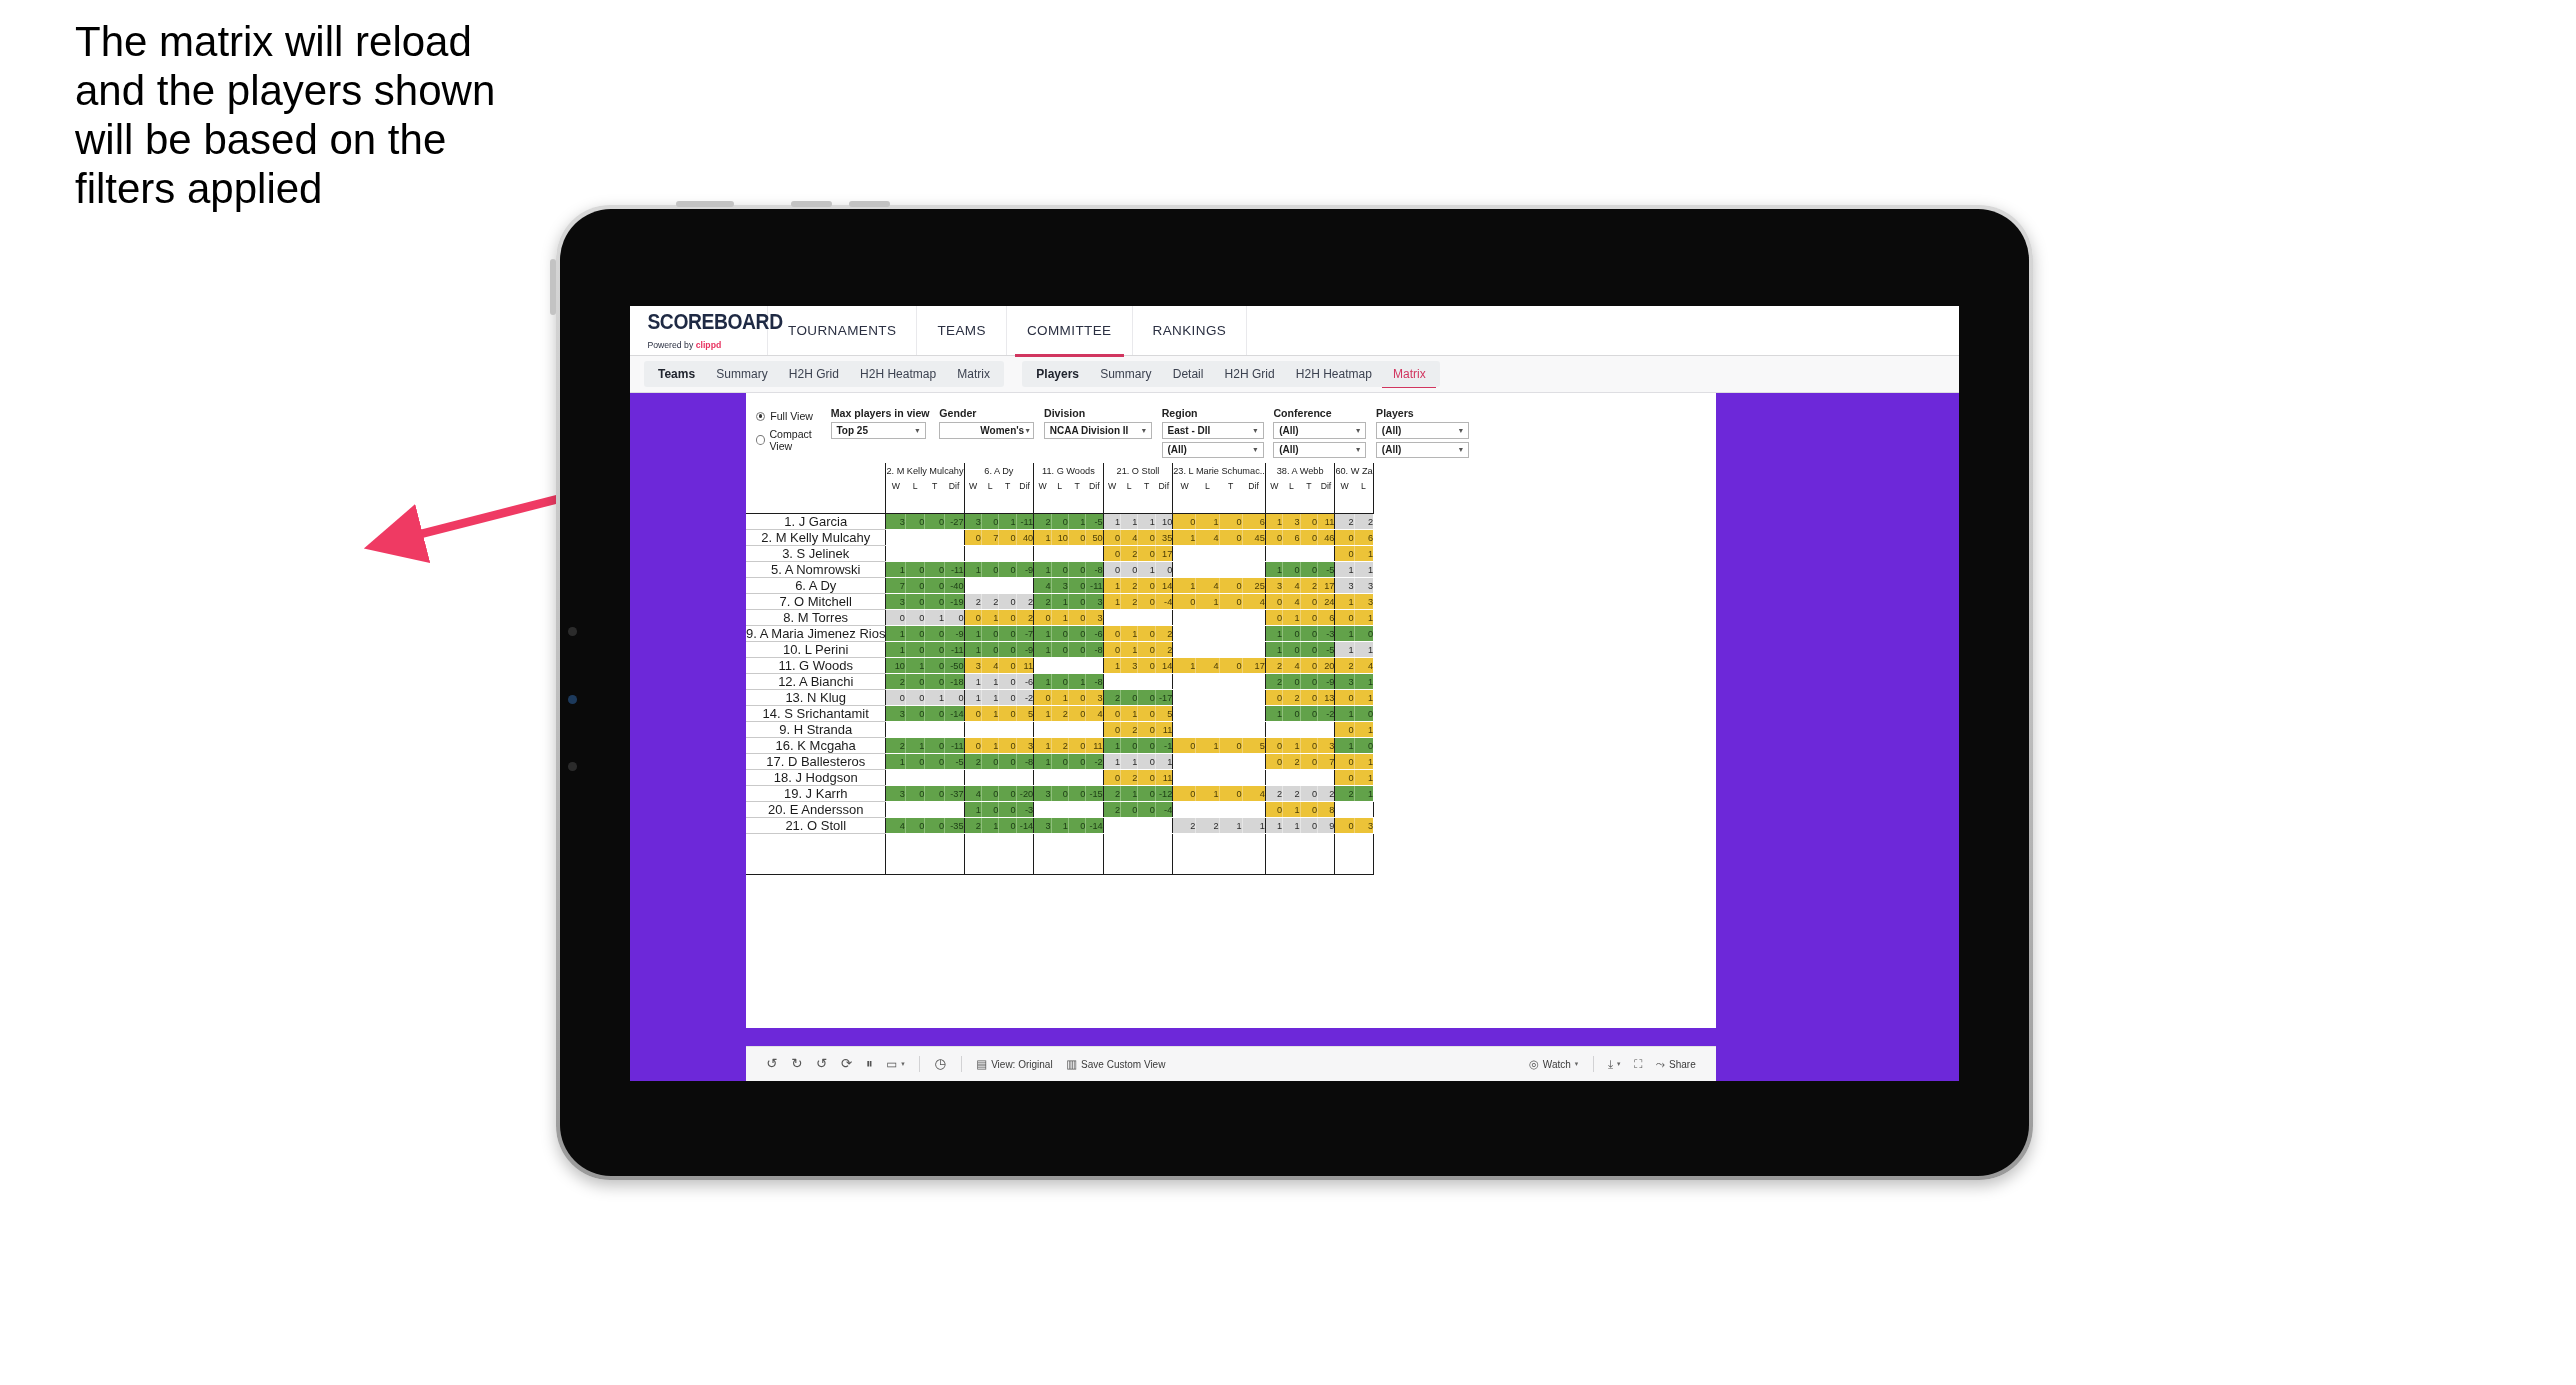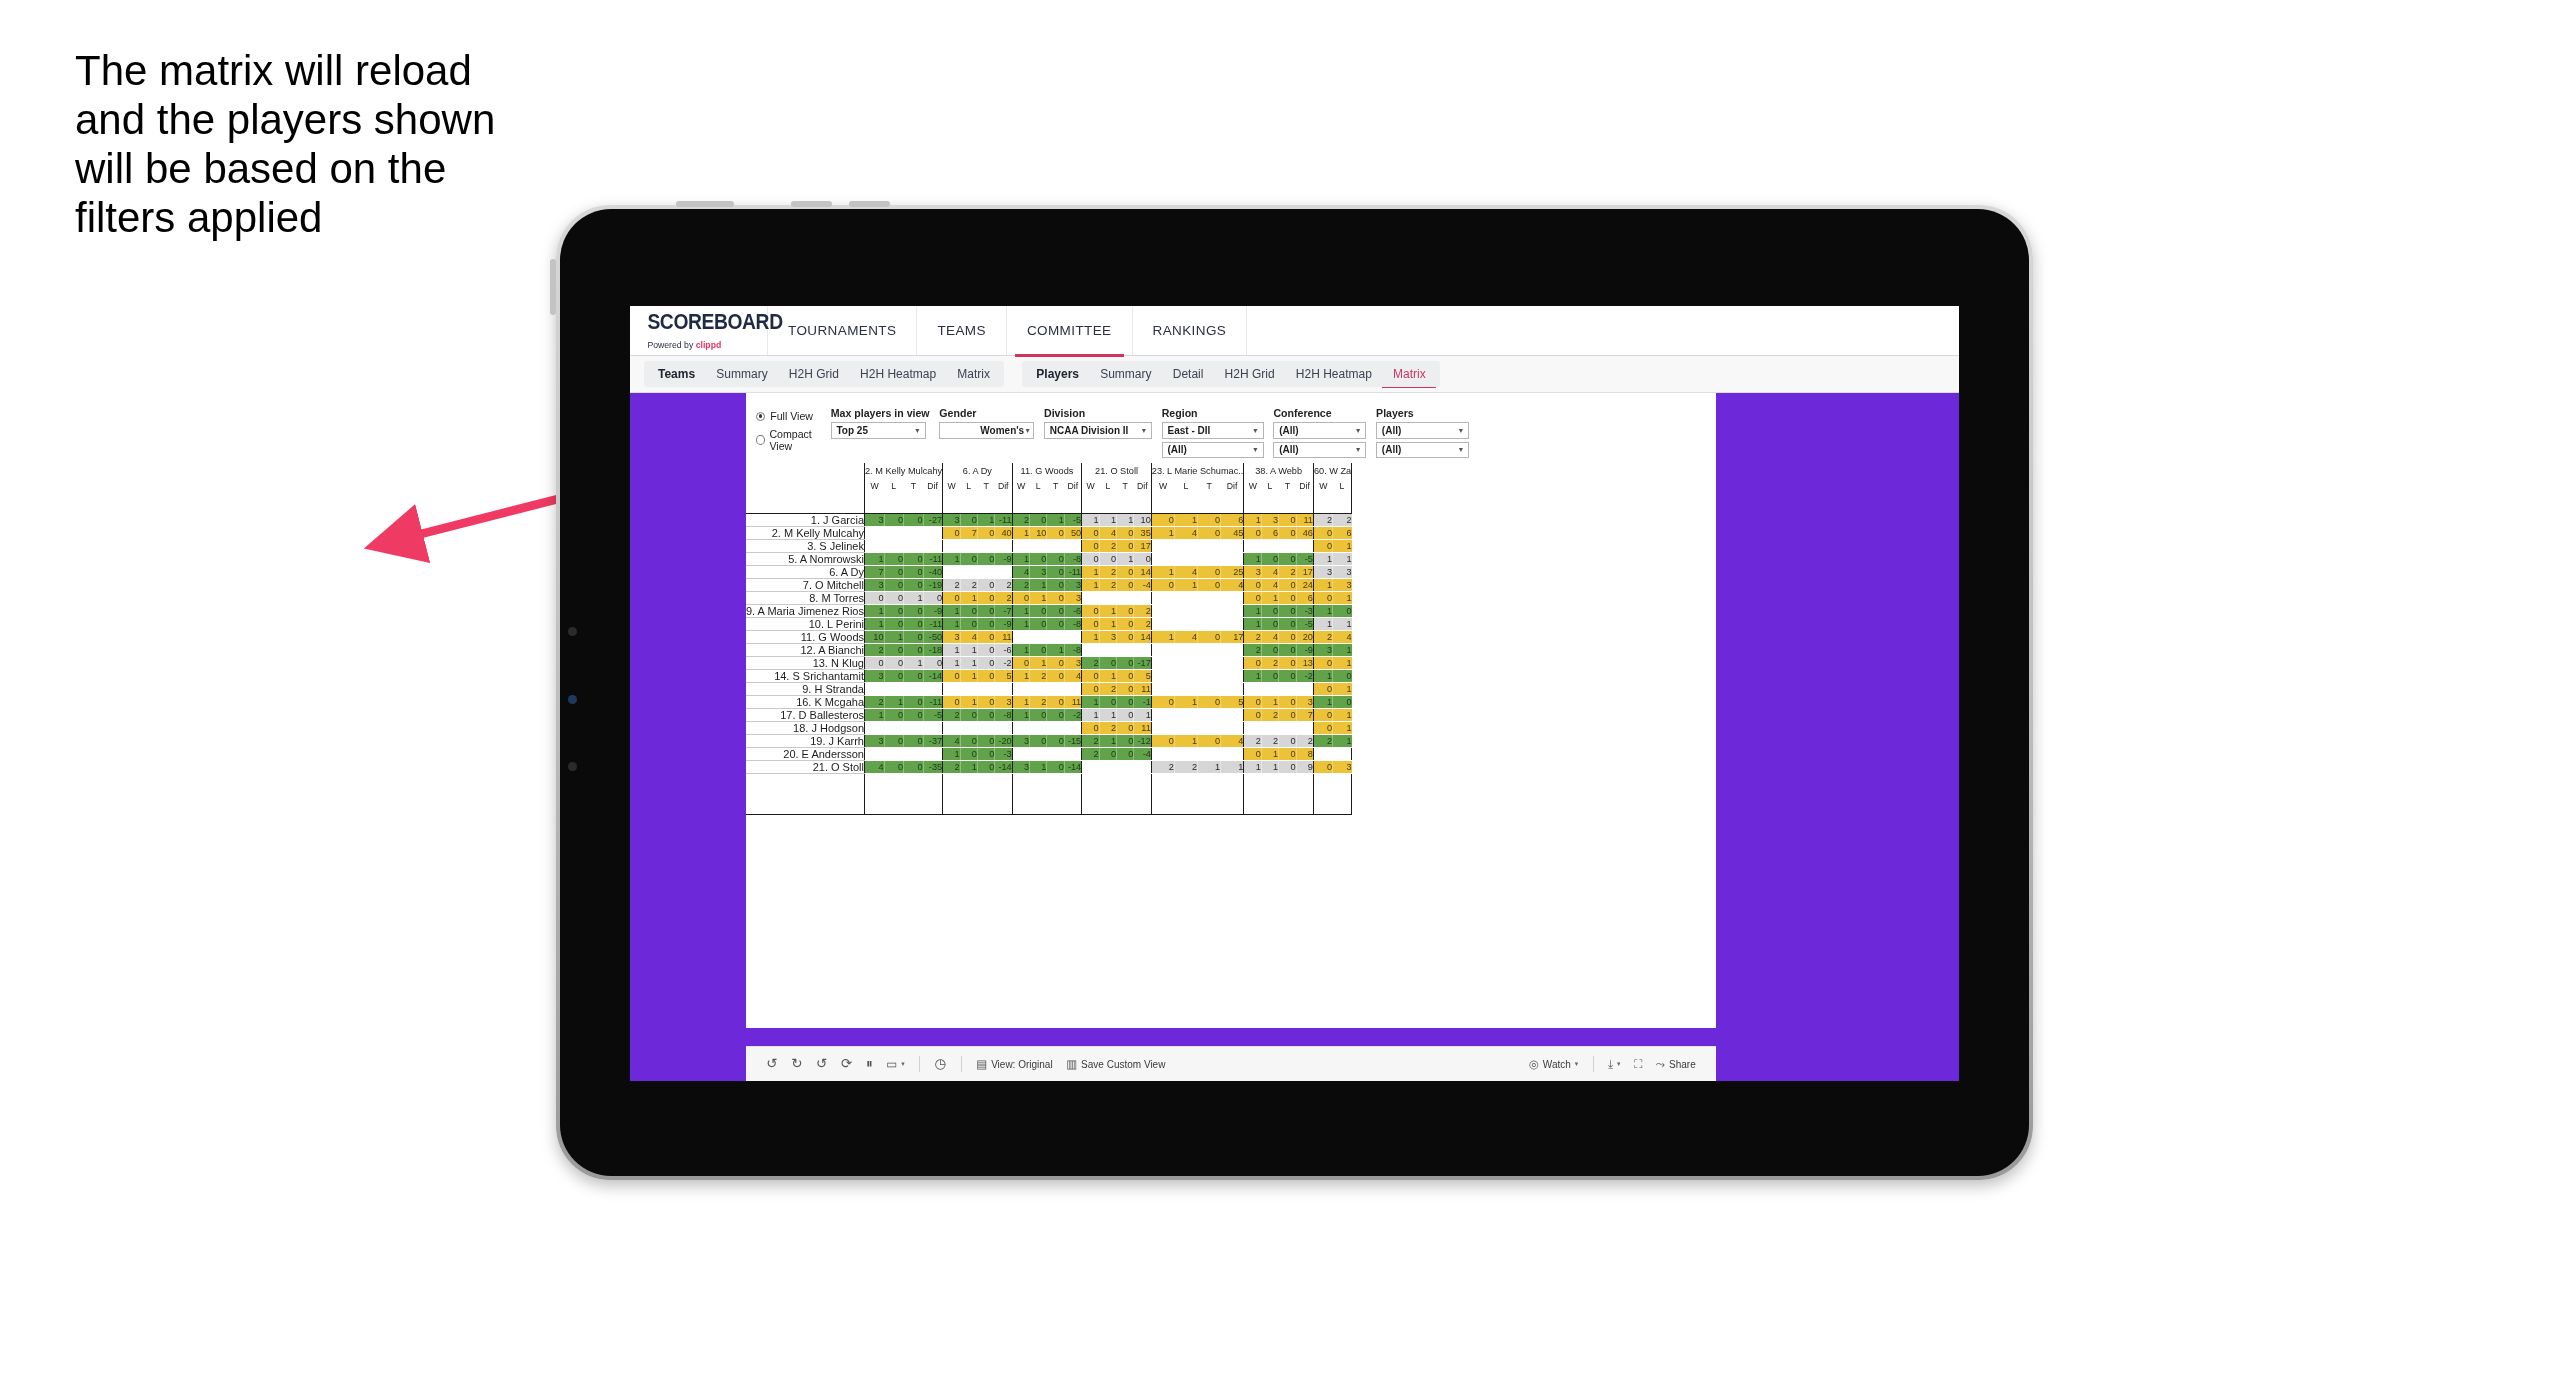--- a/index.html
+++ b/index.html
@@ -8,21 +8,21 @@
     width: 2576px; height: 1386px;
     background: #ffffff;
     font-family: "Liberation Sans", sans-serif;
     overflow: hidden;
     position: relative;
   }
 
   
   #annotation {
     position: absolute;
-    left: 75px; top: 46px;
+    left: 75px; top: 17px;
     width: 454px;
     font-size: 42px;
     line-height: 1.17;
     color: #000000;
     font-family: "Liberation Sans", sans-serif;
     white-space: pre-line;
   }
   #arrow { position:absolute; left:357px; top:386px; width:618px; height:193px; }
 
   
@@ -128,21 +128,21 @@
   .hd-blank { border:none; }
   th.grp { font-size:9.2px; font-weight:normal; color:#1c1c1c; text-align:center;
            border-left:1.4px solid #1c1c1c; height:15.4px; padding:0 1.9px; white-space:nowrap; overflow:hidden;}
   th.grp.last { border-right:1.4px solid #1c1c1c; }
   th.sub { font-size:8.7px; font-weight:normal; text-align:center; height:14.5px; width:17.4px; }
   th.sub.bl { border-left:1.4px solid #1c1c1c; }
   th.sub.br { border-right:1.4px solid #1c1c1c; }
   tr.spacer td { height:21px; border-bottom:1.4px solid #1c1c1c; }
   tr.spacer td.vl { border-left:1.4px solid #1c1c1c; }
   tr.spacer td.vr { border-right:1.4px solid #1c1c1c; }
-  td.nm { text-align:right; padding-left:3.9px; height:13px; font-size:11px;
+  td.nm { text-align:center; padding-left:3.9px; height:13px; font-size:13px;
           border-bottom:1px solid #c9c9c9; border-right:1.4px solid #1c1c1c; white-space:nowrap; }
   td.cell { text-align:right; padding-right:2.9px; height:13px; width:17.4px;
             border-bottom:1px solid #ffffff; }
   td.cell.bl { border-left:1.4px solid #1c1c1c; }
   td.cell.br { border-right:1.4px solid #1c1c1c; }
   td.cell.g { background:#62a24a; color:#1c3c15; border-right:1px solid #8fbf7c; }
   td.cell.y { background:#ecc338; color:#4a3c06; border-right:1px solid #f0d277; }
   td.cell.n { background:#d6d6d6; color:#2a2a2a; border-right:1px solid #e6e6e6; }
   td.cell.e { background:#ffffff; border-bottom:1px solid #ffffff; }
   td.cell.g.last4, td.cell.y.last4, td.cell.n.last4 { border-right:none; }

